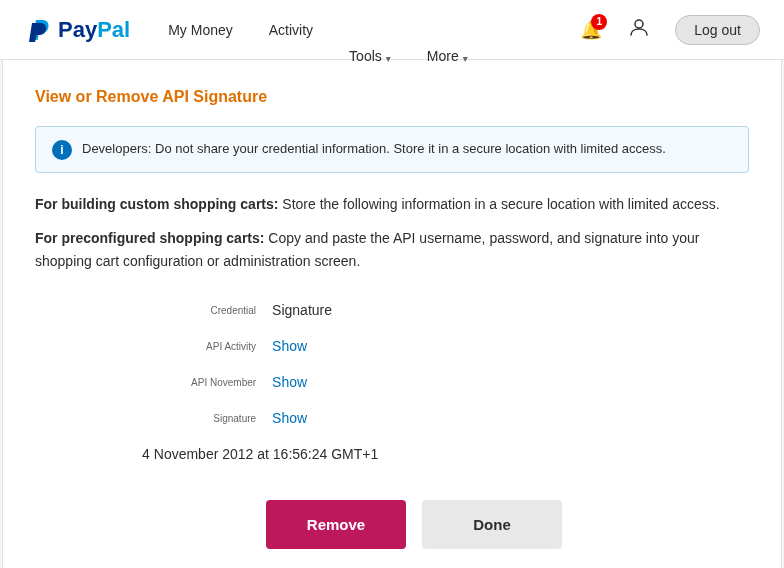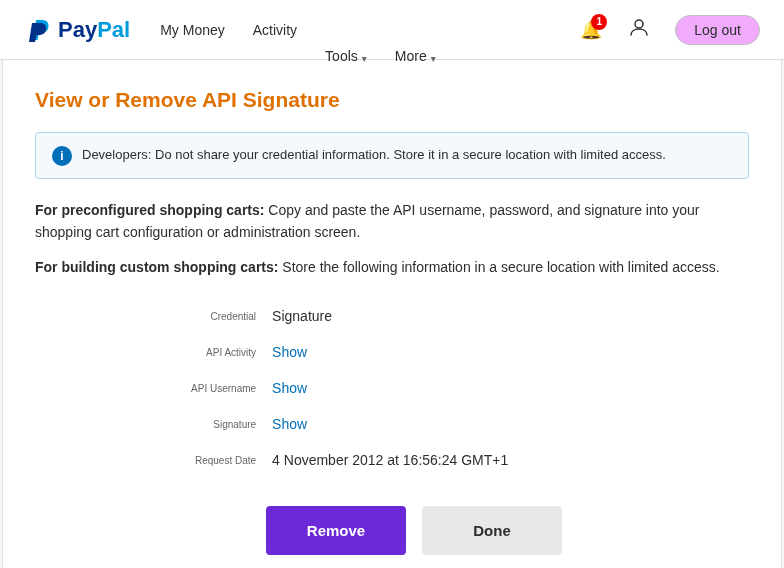--- a/index.html
+++ b/index.html
@@ -10,20 +10,21 @@
       background: #f5f5f5;
     }
     
     .navbar {
       background: #fff;
       border-bottom: 1px solid #e0e0e0;
       display: flex;
       align-items: center;
       padding: 0 24px;
       height: 60px;
+      gap: 8px;
     }
     .navbar-logo {
       display: flex;
       align-items: center;
       gap: 4px;
       margin-right: 16px;
     }
     .paypal-logo-text {
       font-size: 22px;
       font-weight: 700;
@@ -81,21 +82,21 @@
       border-radius: 50%;
       width: 16px;
       height: 16px;
       display: flex;
       align-items: center;
       justify-content: center;
     }
     .logout-btn {
       border: 1.5px solid #c0c0c0;
       border-radius: 20px;
-      background: #f0abfc;
+      background: #e5e5e5;
       padding: 6px 18px;
       font-size: 14px;
       cursor: pointer;
       color: #2c2e2f;
       margin-left: 8px;
     }
 
     
     .page-wrapper {
       max-width: 780px;
@@ -103,21 +104,21 @@
       padding: 0;
       background: #fff;
       min-height: calc(568px - 60px);
       border-left: 1px solid #e0e0e0;
       border-right: 1px solid #e0e0e0;
     }
     .content-area {
       padding: 28px 32px 32px 32px;
     }
     .page-title {
-      font-size: 21px;
+      font-size: 16px;
       font-weight: 600;
       color: #e07000;
       margin-bottom: 20px;
     }
     .info-box {
       border: 1px solid #b0d4e8;
       border-radius: 4px;
       background: #f4f9fd;
       padding: 12px 16px;
       display: flex;
@@ -184,21 +185,21 @@
     }
 
     
     .button-row {
       display: flex;
       gap: 16px;
       justify-content: center;
       margin-top: 28px;
     }
     .btn-remove {
-      background: #6d28d9;
+      background: #be185d;
       color: #fff;
       border: none;
       border-radius: 4px;
       padding: 12px 40px;
       font-size: 15px;
       font-weight: 600;
       cursor: pointer;
       min-width: 140px;
       margin-left: 44px;
     }
@@ -277,56 +278,55 @@
     <h1 class="page-title">View or Remove API Signature</h1>
 
     <div class="info-box">
       <div class="info-icon">i</div>
       <p class="info-text">
         <strong>Developers:</strong><span> Do not share your credential information. Store it in a secure location with limited access.</span>
       </p>
     </div>
 
     <p class="desc-text">
-      <strong>For preconfigured shopping carts:</strong><span> Copy and paste the API username, password, and signature into your shopping cart configuration or administration screen.</span>
+      <strong>For building custom shopping carts:</strong><span> Store the following information in a secure location with limited access.</span>
     </p>
     <p class="desc-text">
-      <strong>For building custom shopping carts:</strong><span> Store the following information in a secure location with limited access.</span>
+      <strong>For preconfigured shopping carts:</strong><span> Copy and paste the API username, password, and signature into your shopping cart configuration or administration screen.</span>
     </p>
 
     <div class="credentials-table">
 
       <div class="cred-row">
         <span class="cred-label">Credential</span>
         <span class="cred-value">Signature</span>
       </div>
 
       <div class="cred-row">
         <span class="cred-label">API Activity</span>
         <span class="cred-value">
           <a>Show</a>
         </span>
       </div>
 
       <div class="cred-row">
-        <span class="cred-label">API Username</span>
+        <span class="cred-label">API November</span>
         <span class="cred-value">
           <a>Show</a>
         </span>
       </div>
 
       <div class="cred-row">
         <span class="cred-label">Signature</span>
         <span class="cred-value">
           <a>Show</a>
         </span>
       </div>
 
       <div class="cred-row">
-        <span class="cred-label">Request Date</span>
         <span class="cred-value">4 November 2012 at 16:56:24 GMT+1</span>
       </div>
     </div>
 
     <div class="button-row">
       <button class="btn-remove">Remove</button>
       <button class="btn-done">Done</button>
     </div>
 
   </div>

